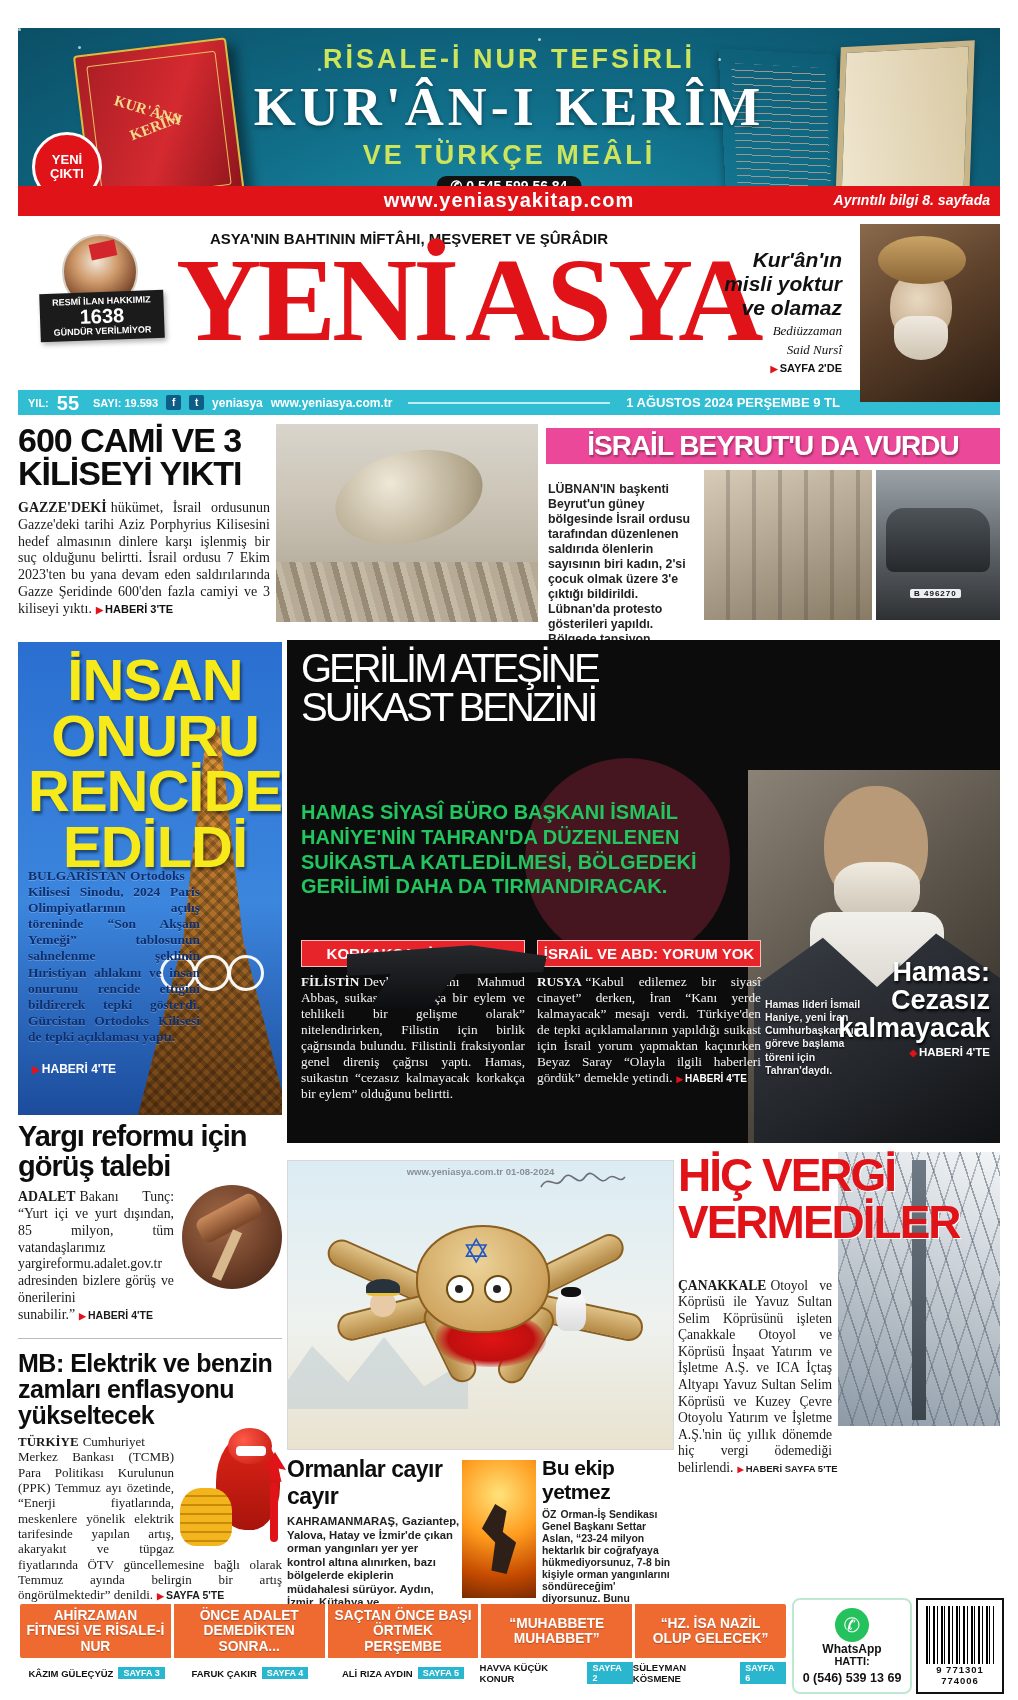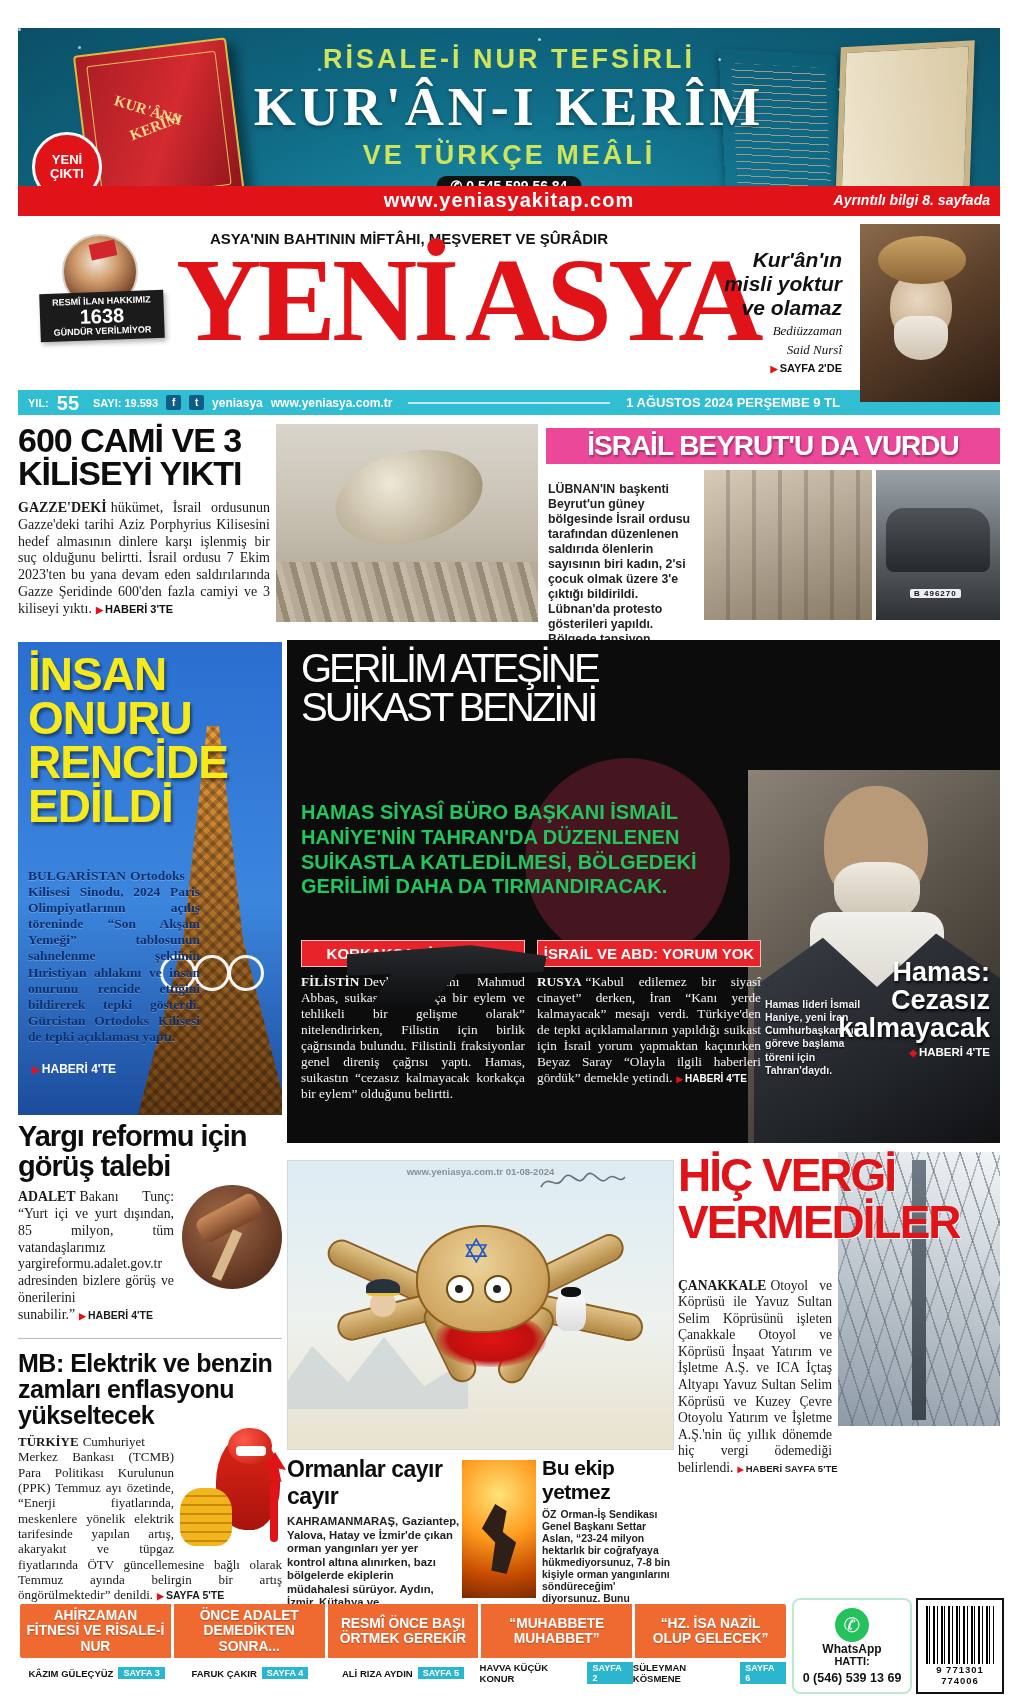--- a/index.html
+++ b/index.html
@@ -111,22 +111,22 @@
   .oly{left:18px;top:642px;width:264px;height:473px;background:linear-gradient(#2a6fd0 0%,#3c86de 55%,#1c4c9c 100%);overflow:hidden;}
   .oly-eiffel{position:absolute;right:-6px;top:84px;width:150px;height:389px;
      background:linear-gradient(#d98b31 0%,#a85f1d 60%,#3c2410 100%);
      clip-path:polygon(46% 0,54% 0,70% 55%,100% 100%,0 100%,30% 55%);
      background-image:repeating-linear-gradient(45deg,#0003 0 4px,#0000 4px 9px),repeating-linear-gradient(-45deg,#0003 0 4px,#0000 4px 9px),linear-gradient(#e89a3c,#6b3f15);}
   .oly-rings{position:absolute;right:12px;bottom:120px;width:110px;height:40px;z-index:2;}
   .oly-rings i{position:absolute;width:30px;height:30px;border:3px solid #fff;border-radius:50%;opacity:.95;}
   .oly-rings i:nth-child(1){left:0;top:0;} .oly-rings i:nth-child(2){left:34px;top:0;} .oly-rings i:nth-child(3){left:68px;top:0;}
   .oly-kicker{position:absolute;right:8px;top:16px;width:104px;text-align:right;color:#f6ea1a;font-weight:800;
      font-size:12.5px;line-height:1.2;z-index:3;text-shadow:0 1px 2px rgba(0,0,0,.5);}
-  .oly-head{position:absolute;left:10px;top:10px;z-index:2;color:#f6ea1a;font-weight:800;font-size:46px;line-height:.96;
-     letter-spacing:-1px;text-shadow:2px 3px 3px rgba(0,0,0,.45);}
+  .oly-head{position:absolute;left:10px;top:10px;z-index:2;color:#f6ea1a;font-weight:800;font-size:58px;line-height:.96;
+     letter-spacing:-1px;text-shadow:2px 3px 3px rgba(0,0,0,.45);text-align:center;}
   .oly-body{position:absolute;left:10px;top:212px;width:172px;z-index:2;font-size:13.5px;font-weight:700;
      line-height:1.2;color:#0e2f6e;text-shadow:0 1px 0 rgba(255,255,255,.25);}
   .oly-ref{position:absolute;left:10px;top:420px;z-index:2;color:#fff;font-size:12px;}
   
   .main{left:287px;top:640px;width:713px;height:503px;background:#0c0c0c;overflow:hidden;}
   .main-circle{position:absolute;left:238px;top:118px;width:205px;height:205px;border-radius:50%;background:#451520;z-index:1;}
   .main-head{position:absolute;left:14px;top:9px;color:#fff;font-weight:400;font-size:40px;line-height:.97;
      letter-spacing:-3px;z-index:2;}
   .main-sub{position:absolute;left:14px;top:160px;width:478px;color:#22c55e;font-weight:800;font-size:20px;line-height:1.24;z-index:2;}
   .main-cols{position:absolute;left:14px;top:300px;width:460px;display:flex;gap:12px;z-index:2;}
@@ -497,21 +497,21 @@
   </div>
 
   <div class="abs teasers">
     <div class="tease">
         <span>AHİRZAMAN FİTNESİ VE RİSALE-İ NUR</span>
       </div>
     <div class="tease">
         <span>ÖNCE ADALET DEMEDİKTEN SONRA...</span>
       </div>
     <div class="tease">
-        <span>RESMÎ ÖNCE BAŞI ÖRTMEK GEREKİR</span>
+        <span>SAÇTAN ÖNCE BAŞI ÖRTMEK PERŞEMBE</span>
       </div>
     <div class="tease">
         <span>“MUHABBETE MUHABBET”</span>
       </div>
     <div class="tease">
         <span>“HZ. İSA NAZİL OLUP GELECEK”</span>
       </div>
   </div>
   <div class="abs authors">
     <div class="auth">

